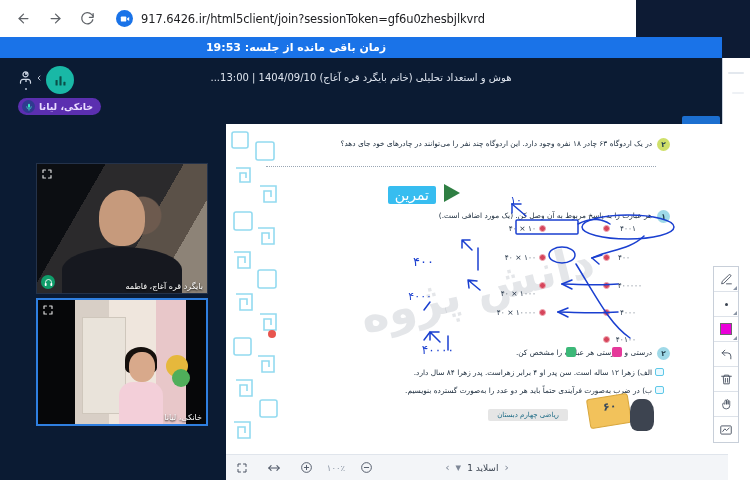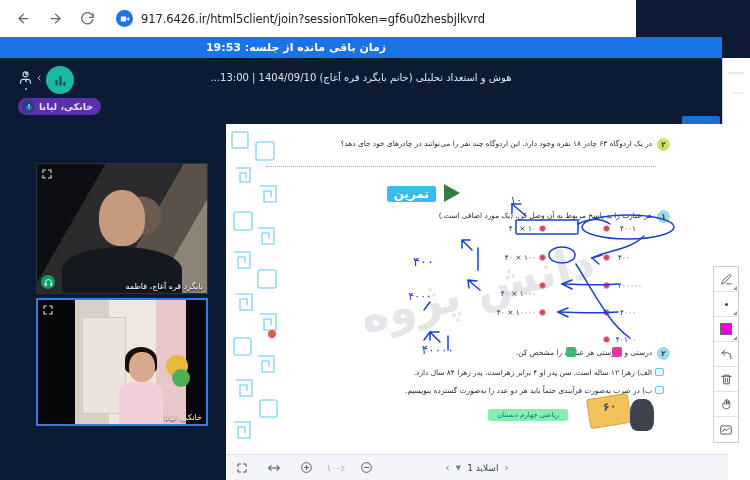--- a/index.html
+++ b/index.html
@@ -141,21 +141,21 @@
   .txt-line{
     position:absolute; direction:rtl; color:#203040;
     font-size:7.4px; white-space:nowrap; text-align:right;
   }
   #dotted-rule{
     position:absolute; right:72px; top:42px; width:390px; height:0;
     border-top:1px dotted #9aa6b4;
   }
   #tamrin-box{
     position:absolute; right:292px; top:62px;
-    background:#37bdf0; color:#ffffff; font-size:12px; font-weight:bold;
+    background:#37bdf0; color:#ffffff; font-size:14px; font-weight:normal;
     padding:1px 7px; border-radius:2px; direction:rtl;
   }
   #tamrin-tri{
     position:absolute; right:268px; top:60px;
     width:0;height:0;border-top:9px solid transparent;
     border-bottom:9px solid transparent;border-left:16px solid #2f7f43;
   }
 
   .bullet-red{
     position:absolute; width:7px;height:7px;border-radius:50%;
@@ -166,21 +166,21 @@
     white-space:nowrap;
   }
   #annotations{ position:absolute; inset:0; pointer-events:none; }
 
   .answer-box{
     position:absolute; width:9px;height:8px; border:1px solid #5ec8e8;
     border-radius:2px; background:#eaf9ff;
   }
   #book-label{
     position:absolute; right:160px; top:285px;
-    background:#86efac; color:#1d6b86; font-size:7px;
+    background:#e5e5e5; color:#1d6b86; font-size:7px;
     padding:2px 9px; border-radius:2px; direction:rtl;
   }
   #page-number{
     position:absolute; right:112px; top:276px;
     color:#3a4a5a; font-size:11px; font-weight:bold;
     transform:rotate(-8deg);
   }
   #cracker{
     position:absolute; right:98px; top:272px; width:42px;height:30px;
     background:#f2c25b; border:1px solid #d8a63c; border-radius:3px;

